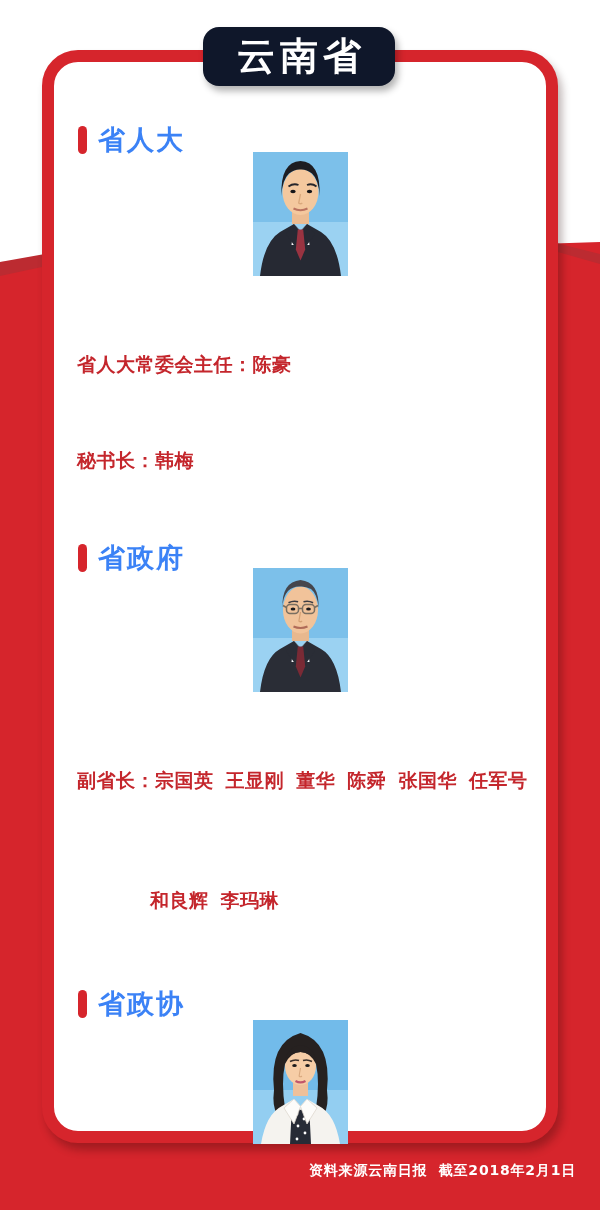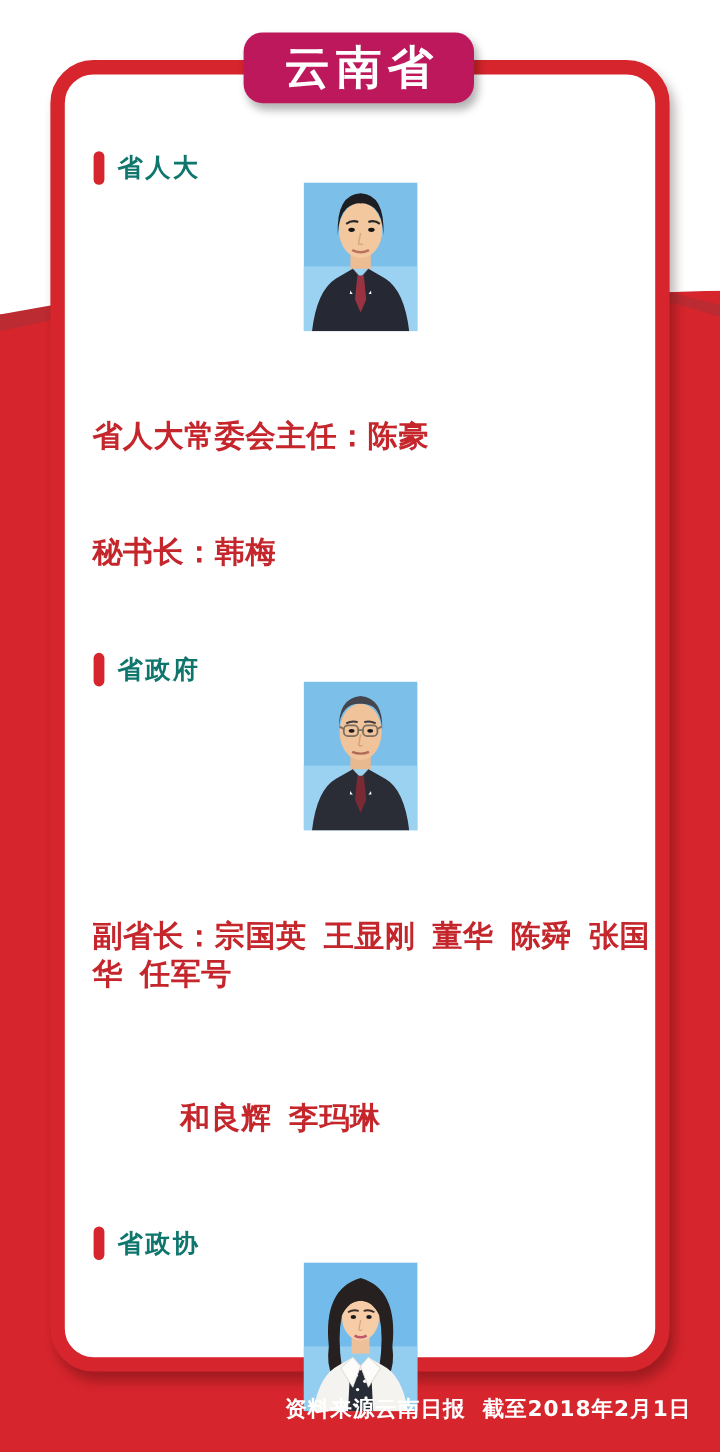--- a/index.html
+++ b/index.html
@@ -14,51 +14,51 @@
              clip-path:polygon(0 10px,100% 0,100% 12px,0 24px);}
   .fold-right{right:0;top:240px;width:56px;height:28px;
               clip-path:polygon(0 0,100% 14px,100% 24px,0 8px);}
 
   
   .card{position:absolute;left:42px;top:50px;width:516px;height:1093px;box-sizing:border-box;
         background:#ffffff;border:12px solid #d6252c;border-radius:36px;z-index:3;
         box-shadow:4px 7px 9px rgba(40,5,7,.30);}
 
   
-  .banner{position:absolute;left:203px;top:27px;width:192px;height:59px;background:#be185d;
+  .banner{position:absolute;left:203px;top:27px;width:192px;height:59px;background:#0f172a;
           border-radius:16px;display:flex;align-items:center;justify-content:center;z-index:4;
           box-shadow:3px 5px 7px rgba(0,0,0,.30);}
   .banner-text{color:#ffffff;font-size:38px;font-weight:bold;letter-spacing:5px;text-indent:5px;}
 
   
   .sec-head{display:flex;align-items:center;margin-left:24px;height:36px;}
   .bar{width:9px;height:28px;border-radius:4.5px;background:#d6252c;margin-right:11px;flex:0 0 auto;}
-  .sec-title{font-size:21px;font-weight:bold;color:#0f766e;letter-spacing:2px;line-height:36px;}
+  .sec-title{font-size:27px;font-weight:bold;color:#3b82f6;letter-spacing:2px;line-height:36px;}
 
   
   .photo{display:block;width:95px;height:124px;margin-left:auto;margin-right:auto;}
 
   
-  .lines{margin-left:23px;color:#c4262c;font-weight:bold;font-size:25px;line-height:32px;
+  .lines{margin-left:23px;color:#c4262c;font-weight:bold;font-size:19px;line-height:32px;
          white-space:pre-wrap;word-spacing:5px;letter-spacing:.5px;}
   .line{white-space:pre-wrap;}
   .idt1{margin-left:13px;}
   .idt2{margin-left:73px;margin-top:24px;}
 
   .s1 .sec-head{margin-top:60px;}
   .s1 .photo{margin-top:-6px;}
   .s1 .lines{margin-top:8px;}
   .s2 .sec-head{}
   .s2 .photo{margin-top:-8px;}
   .s2 .lines{margin-top:8px;}
   .s3 .sec-head{margin-top:6px;}
   .s3 .photo{margin-top:-2px;}
 
   
-  .footer{position:absolute;right:24px;top:1162px;z-index:4;color:#ffffff;font-size:18px;
+  .footer{position:absolute;right:24px;top:1162px;z-index:4;color:#ffffff;font-size:14px;
           font-weight:bold;white-space:pre;letter-spacing:.8px;}
 </style>
 </head>
 <body>
 
 <div class="stage">
 
   <div class="ribbon"></div>
   <div class="fold fold-left"></div>
   <div class="fold fold-right"></div>

